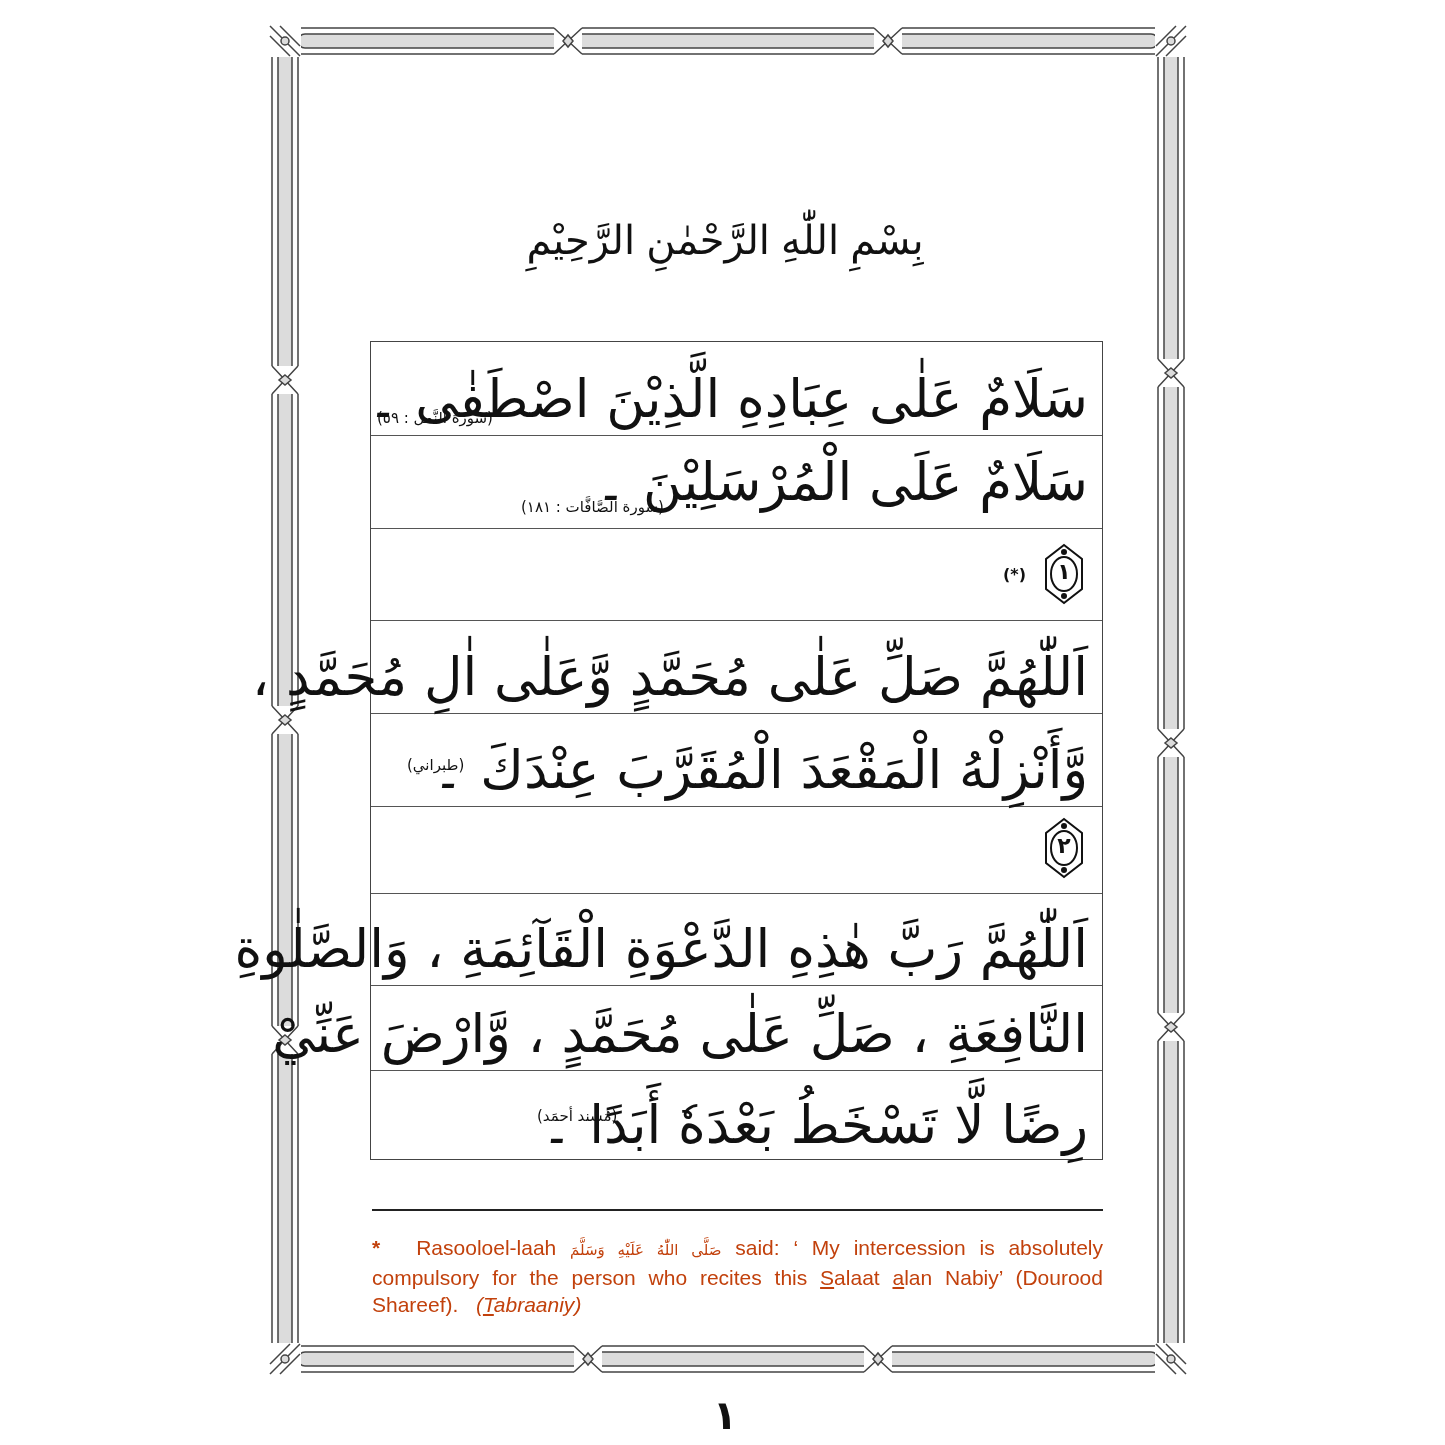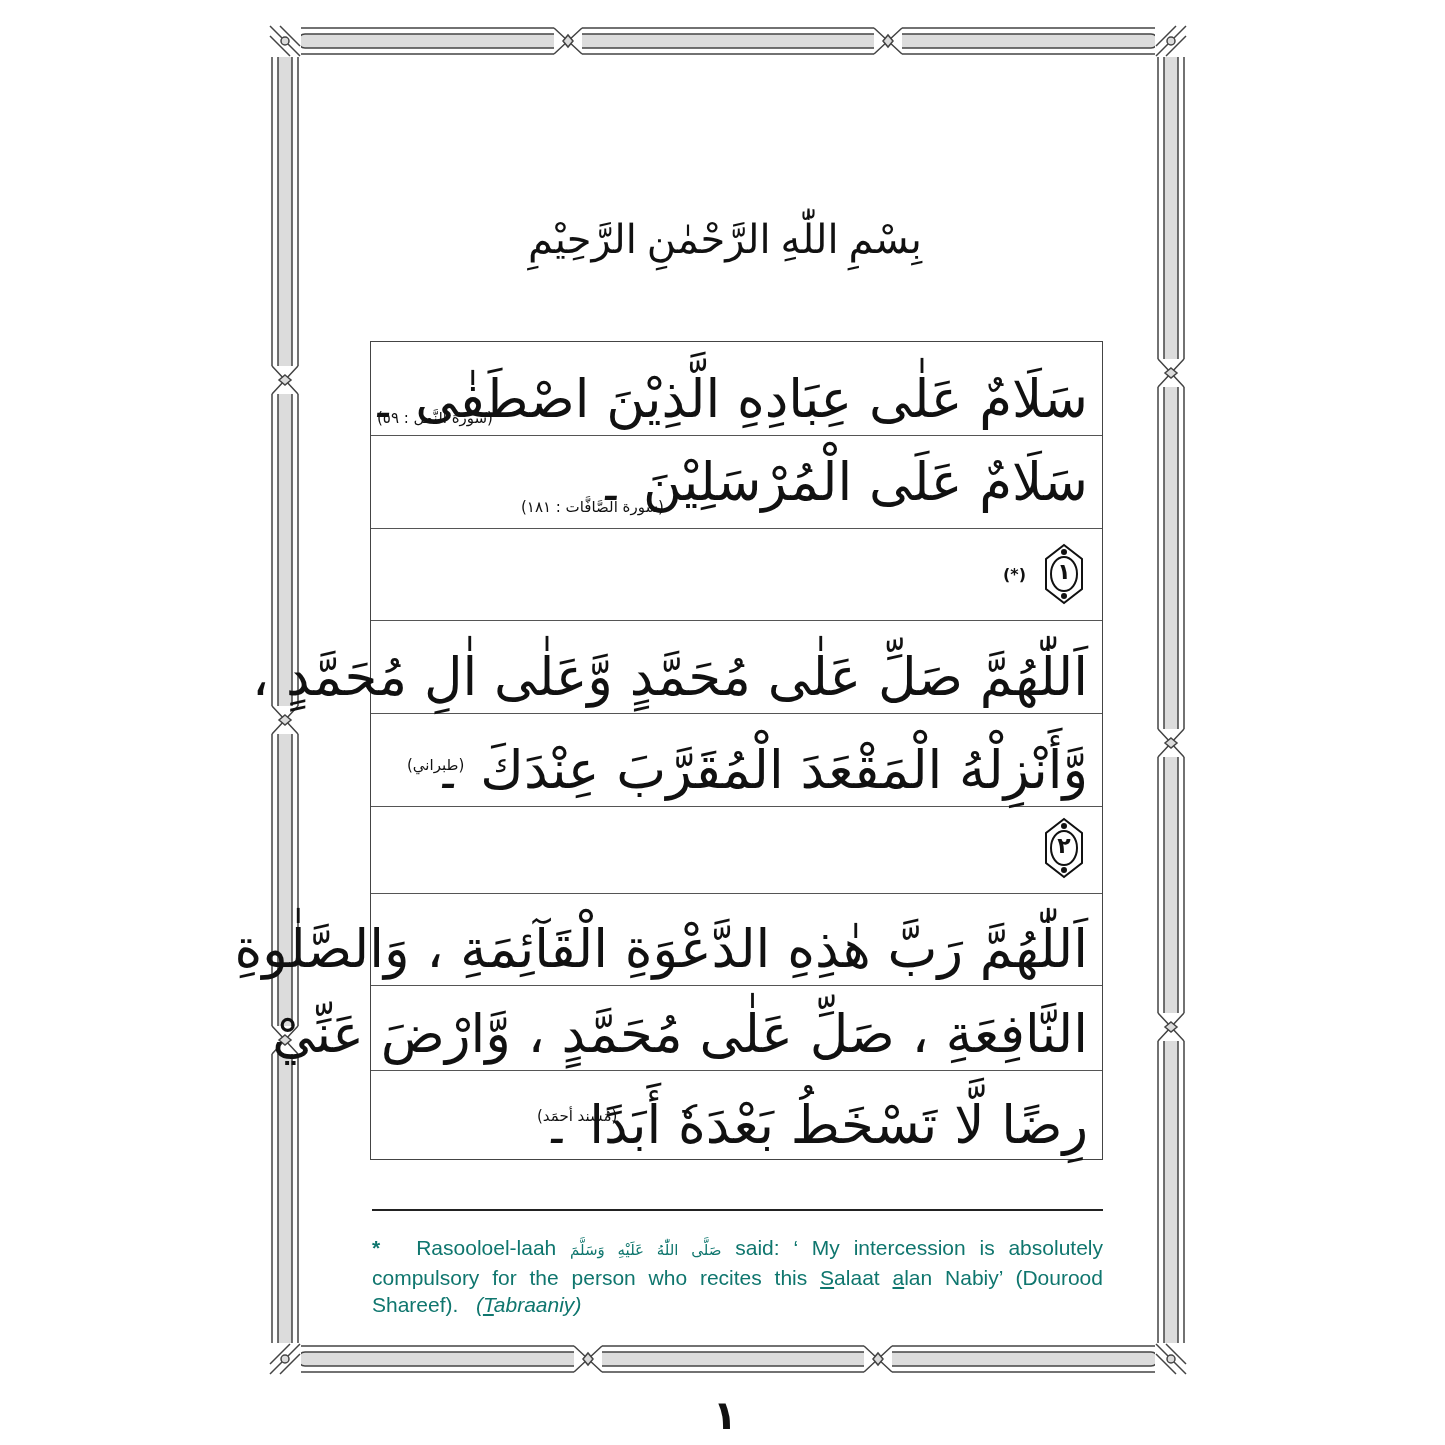--- a/index.html
+++ b/index.html
@@ -5,21 +5,21 @@
   html, body { margin:0; padding:0; background:#ffffff; }
   body { width:1445px; height:1445px; position:relative; overflow:hidden;
          font-family:"DejaVu Serif", serif; color:#111; }
 
   
   .frame { position:absolute; left:268px; top:10px; width:920px; height:1380px; }
   .frame svg { position:absolute; left:0; top:0; width:920px; height:1380px; }
 
   .bismillah { position:absolute; left:480px; top:200px; width:490px; height:80px;
                text-align:center; direction:rtl; font-size:40px; line-height:80px;
-               font-family:Liberation Serif, serif; }
+               font-family:Liberation Sans, sans-serif; }
 
   
   .verse-box { position:absolute; left:370px; top:341px; width:733px; height:819px;
                border:1.5px solid #444; box-sizing:border-box; }
   .row { position:absolute; left:0; right:0; border-bottom:1.5px solid #555;
          box-sizing:border-box; direction:rtl; }
   .row:last-child { border-bottom:none; }
   .row .ar { position:absolute; right:14px; bottom:4px; font-size:53px; line-height:1.2;
              white-space:nowrap; font-family:"DejaVu Sans", sans-serif; }
   .row .ref { position:absolute; left:6px; font-size:15px; white-space:nowrap;
@@ -29,21 +29,21 @@
   .ornament svg { width:44px; height:62px; }
   .ornament .num { position:absolute; left:0; right:0; top:16px; text-align:center;
                    font-size:22px; font-weight:bold; font-family:"DejaVu Sans", sans-serif; }
   .star-ref { position:absolute; right:76px; font-size:16px; font-weight:bold;
               font-family:"DejaVu Sans", sans-serif; }
 
   .foot-rule { position:absolute; left:372px; top:1209px; width:731px; height:0;
                border-top:2px solid #222; }
   .footnote { position:absolute; left:372px; top:1234px; width:731px;
               font-family:"Liberation Sans", sans-serif; font-size:21px; line-height:27px;
-              text-align:justify; color:#0f766e; }
+              text-align:justify; color:#c2410c; }
   .footnote .u { text-decoration:underline; }
   .footnote .it { font-style:italic; }
   .footnote .honor { font-size:15px; font-family:"DejaVu Sans", sans-serif; }
   .star { font-weight:bold; margin-right:36px; }
 
   .page-num { position:absolute; left:700px; top:1392px; width:50px; text-align:center;
               font-size:40px; font-weight:bold; font-family:"DejaVu Sans", sans-serif; }
 </style>
 </head>
 <body>

